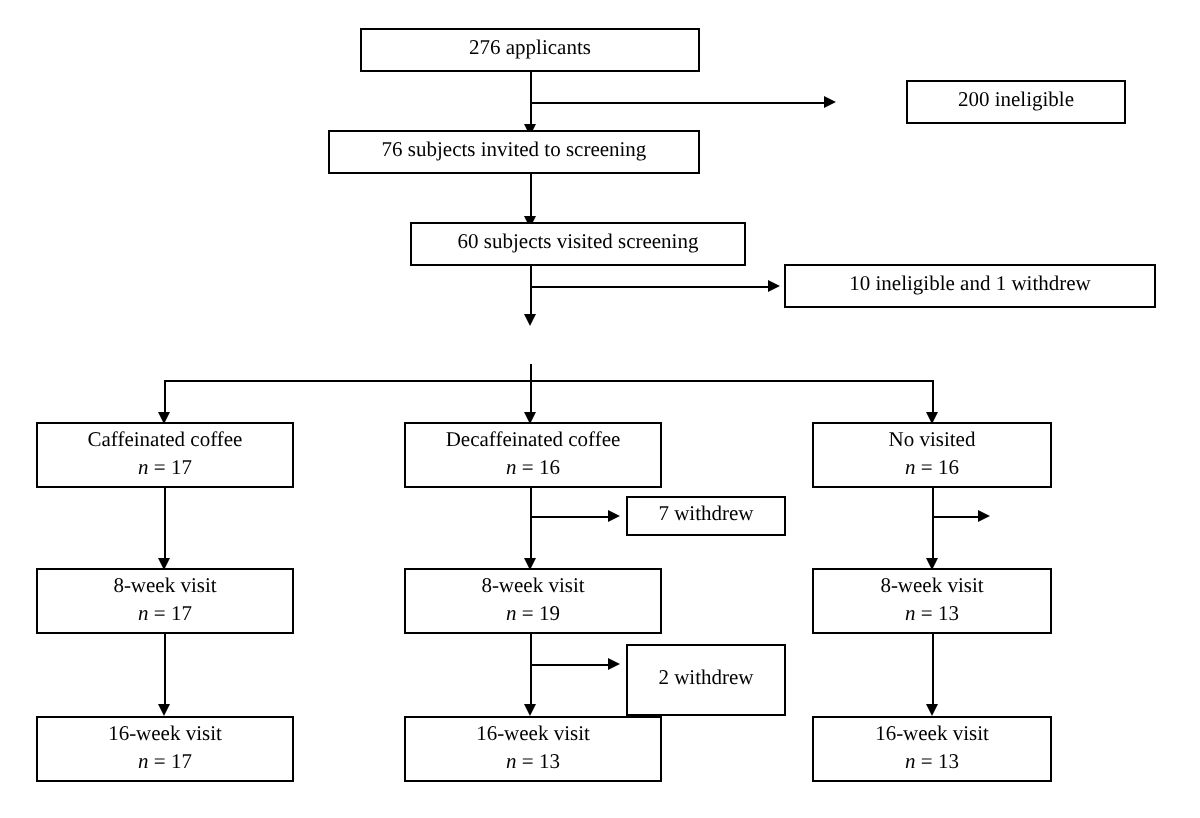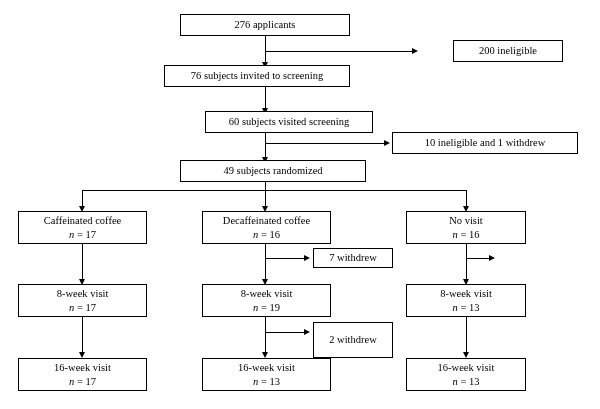--- a/index.html
+++ b/index.html
@@ -101,23 +101,20 @@
   <div class="vline" style="left:265px; top:133px; height:27px;"></div>
   <div class="arrow-down" style="left:261.5px; top:157px;"></div>
 
   <div class="hline" style="left:265px; top:143px; width:122px;"></div>
   <div class="arrow-right" style="left:384px; top:139.5px;"></div>
 
   <div class="box" style="left:392px; top:132px; width:186px; height:22px;">
     <span class="l1">10 ineligible and 1 withdrew</span>
   </div>
 
-  <div class="box" style="left:180px; top:160px; width:186px; height:22px;">
-    <span class="l1">49 subjects randomized</span>
-  </div>
 
   <div class="vline" style="left:265px; top:182px; height:8px;"></div>
   <div class="hline" style="left:82px; top:190px; width:384px;"></div>
 
   <div class="vline" style="left:82px; top:190px; height:20px;"></div>
   <div class="arrow-down" style="left:78.5px; top:206px;"></div>
 
   <div class="vline" style="left:265px; top:190px; height:20px;"></div>
   <div class="arrow-down" style="left:261.5px; top:206px;"></div>
 
@@ -128,21 +125,21 @@
     <span class="l1">Caffeinated coffee</span>
     <span class="l2"><i class="nitalic">n</i><span> = </span><span>17</span></span>
   </div>
 
   <div class="box" style="left:202px; top:211px; width:129px; height:33px;">
     <span class="l1">Decaffeinated coffee</span>
     <span class="l2"><i class="nitalic">n</i><span> = </span><span>16</span></span>
   </div>
 
   <div class="box" style="left:406px; top:211px; width:120px; height:33px;">
-    <span class="l1">No visit</span>
+    <span class="l1">No visited</span>
     <span class="l2"><i class="nitalic">n</i><span> = </span><span>16</span></span>
   </div>
 
   <div class="vline" style="left:82px; top:244px; height:38px;"></div>
   <div class="arrow-down" style="left:78.5px; top:279px;"></div>
 
   <div class="vline" style="left:265px; top:244px; height:38px;"></div>
   <div class="arrow-down" style="left:261.5px; top:279px;"></div>
 
   <div class="hline" style="left:265px; top:258px; width:40px;"></div>

